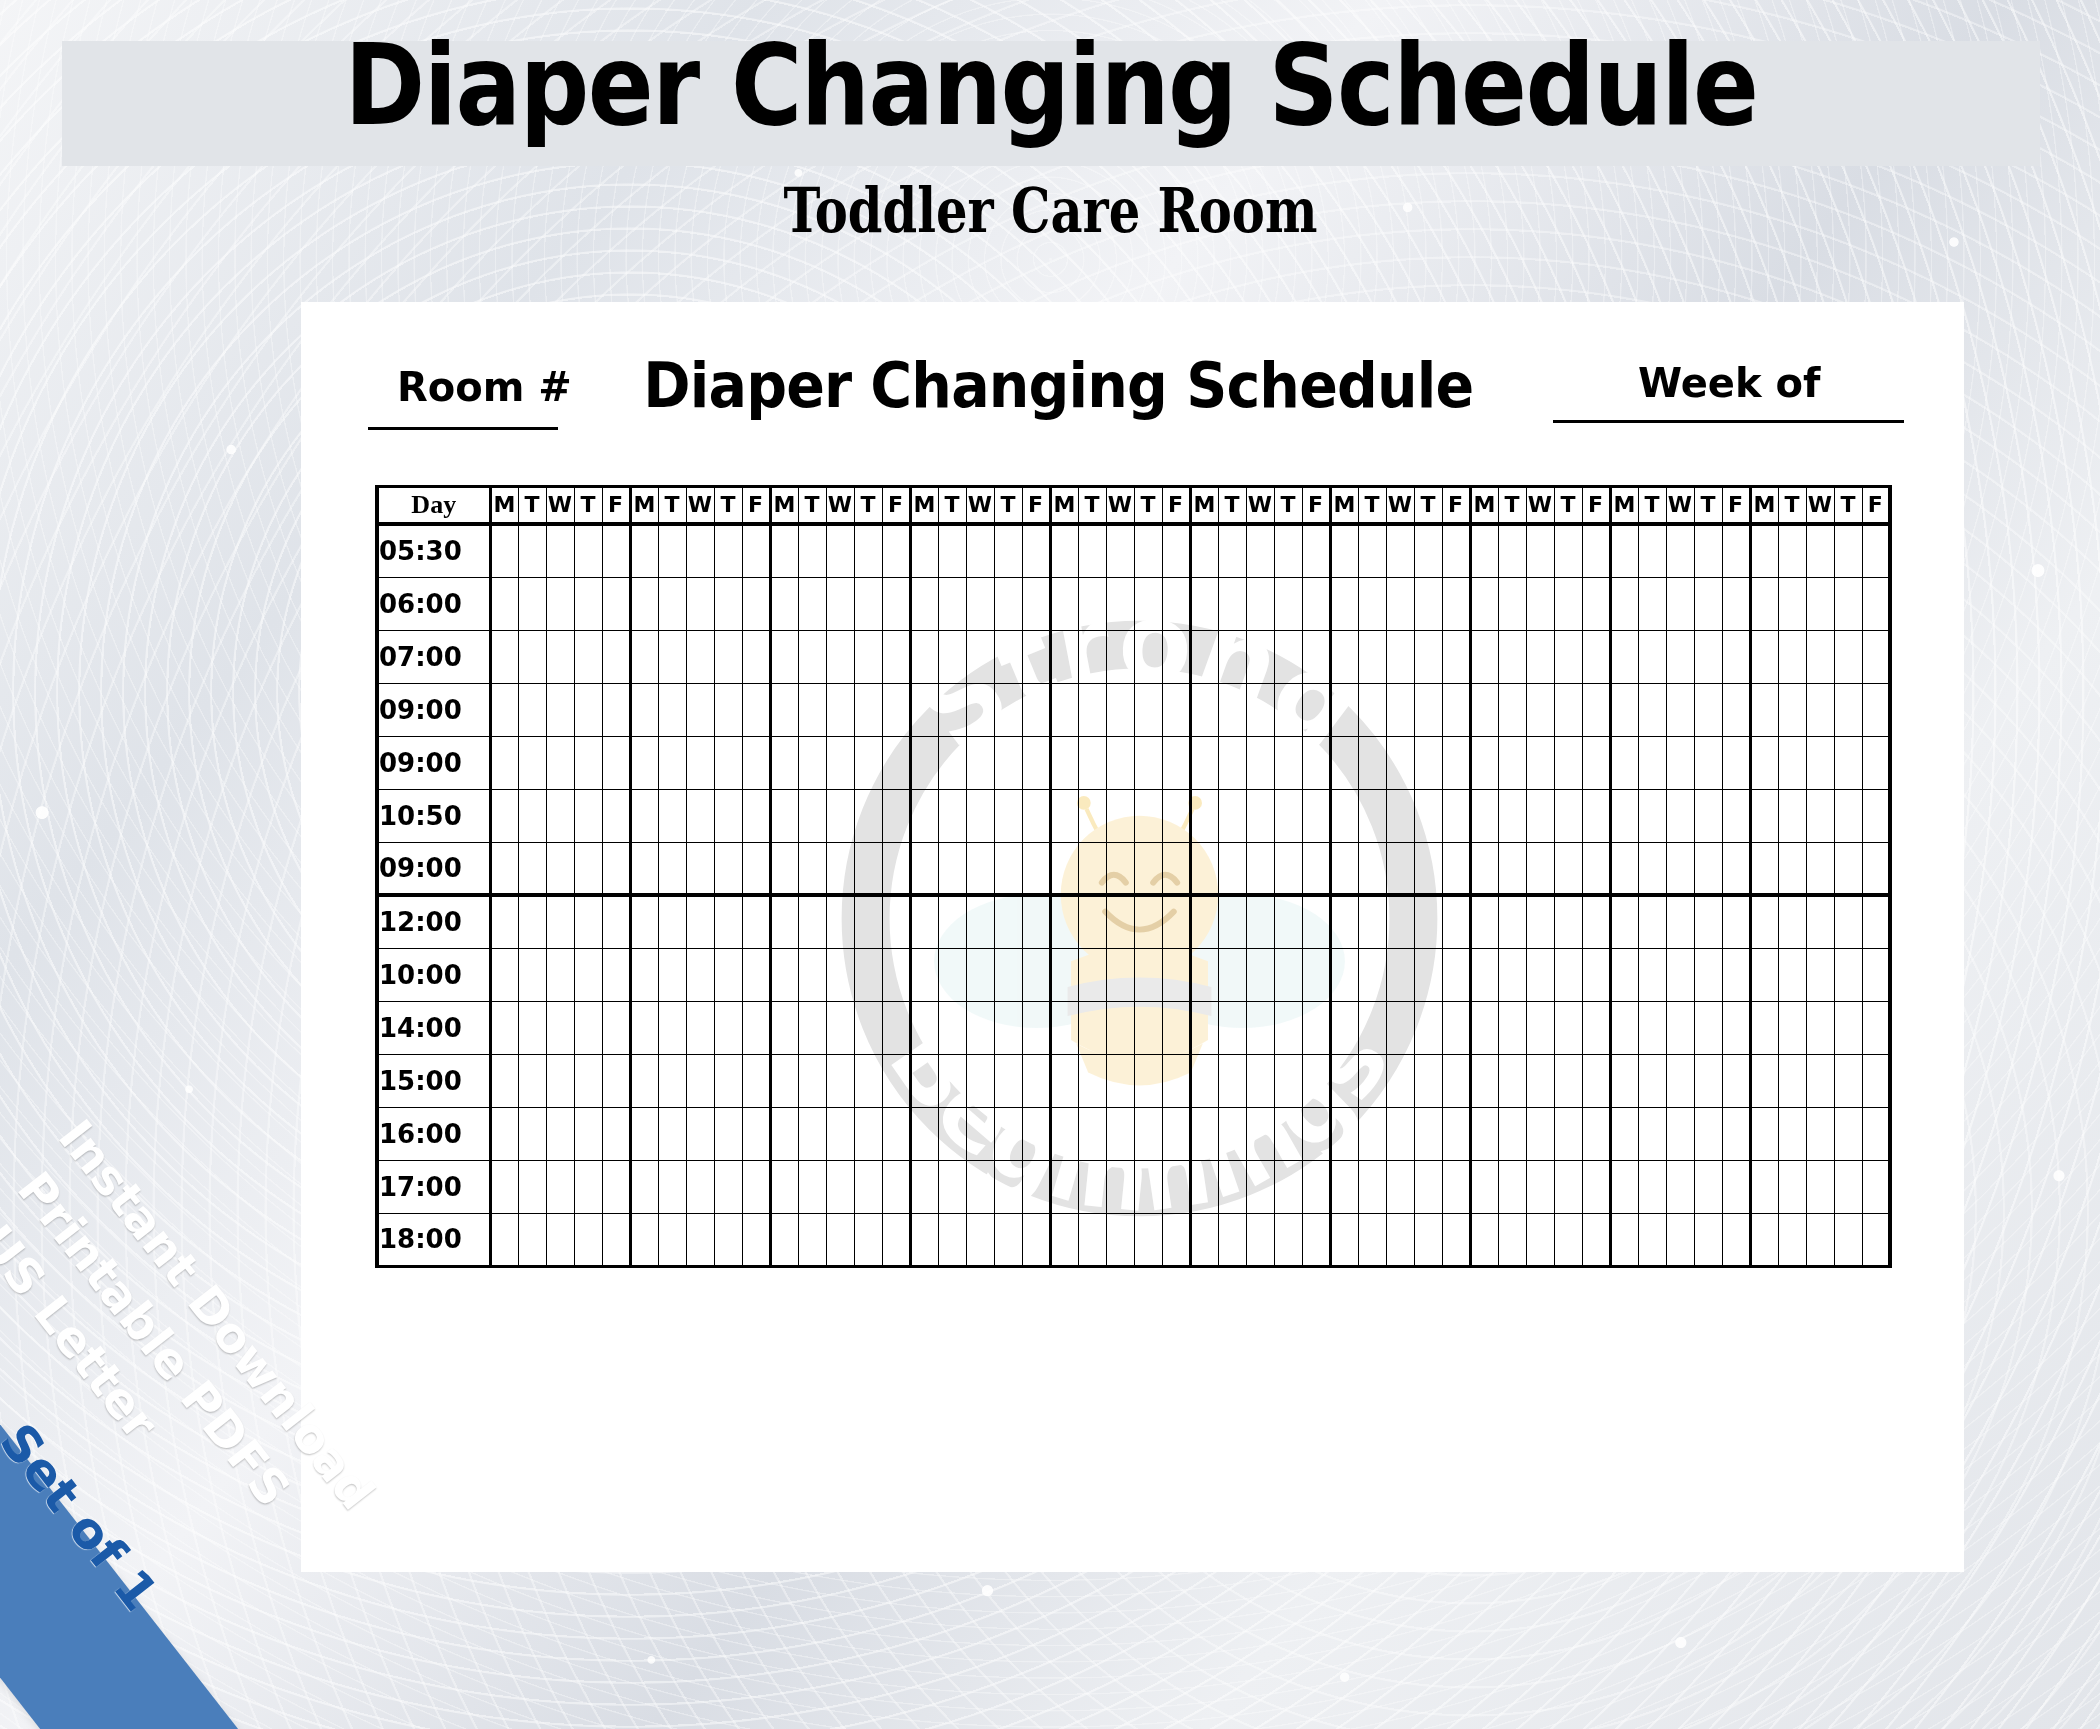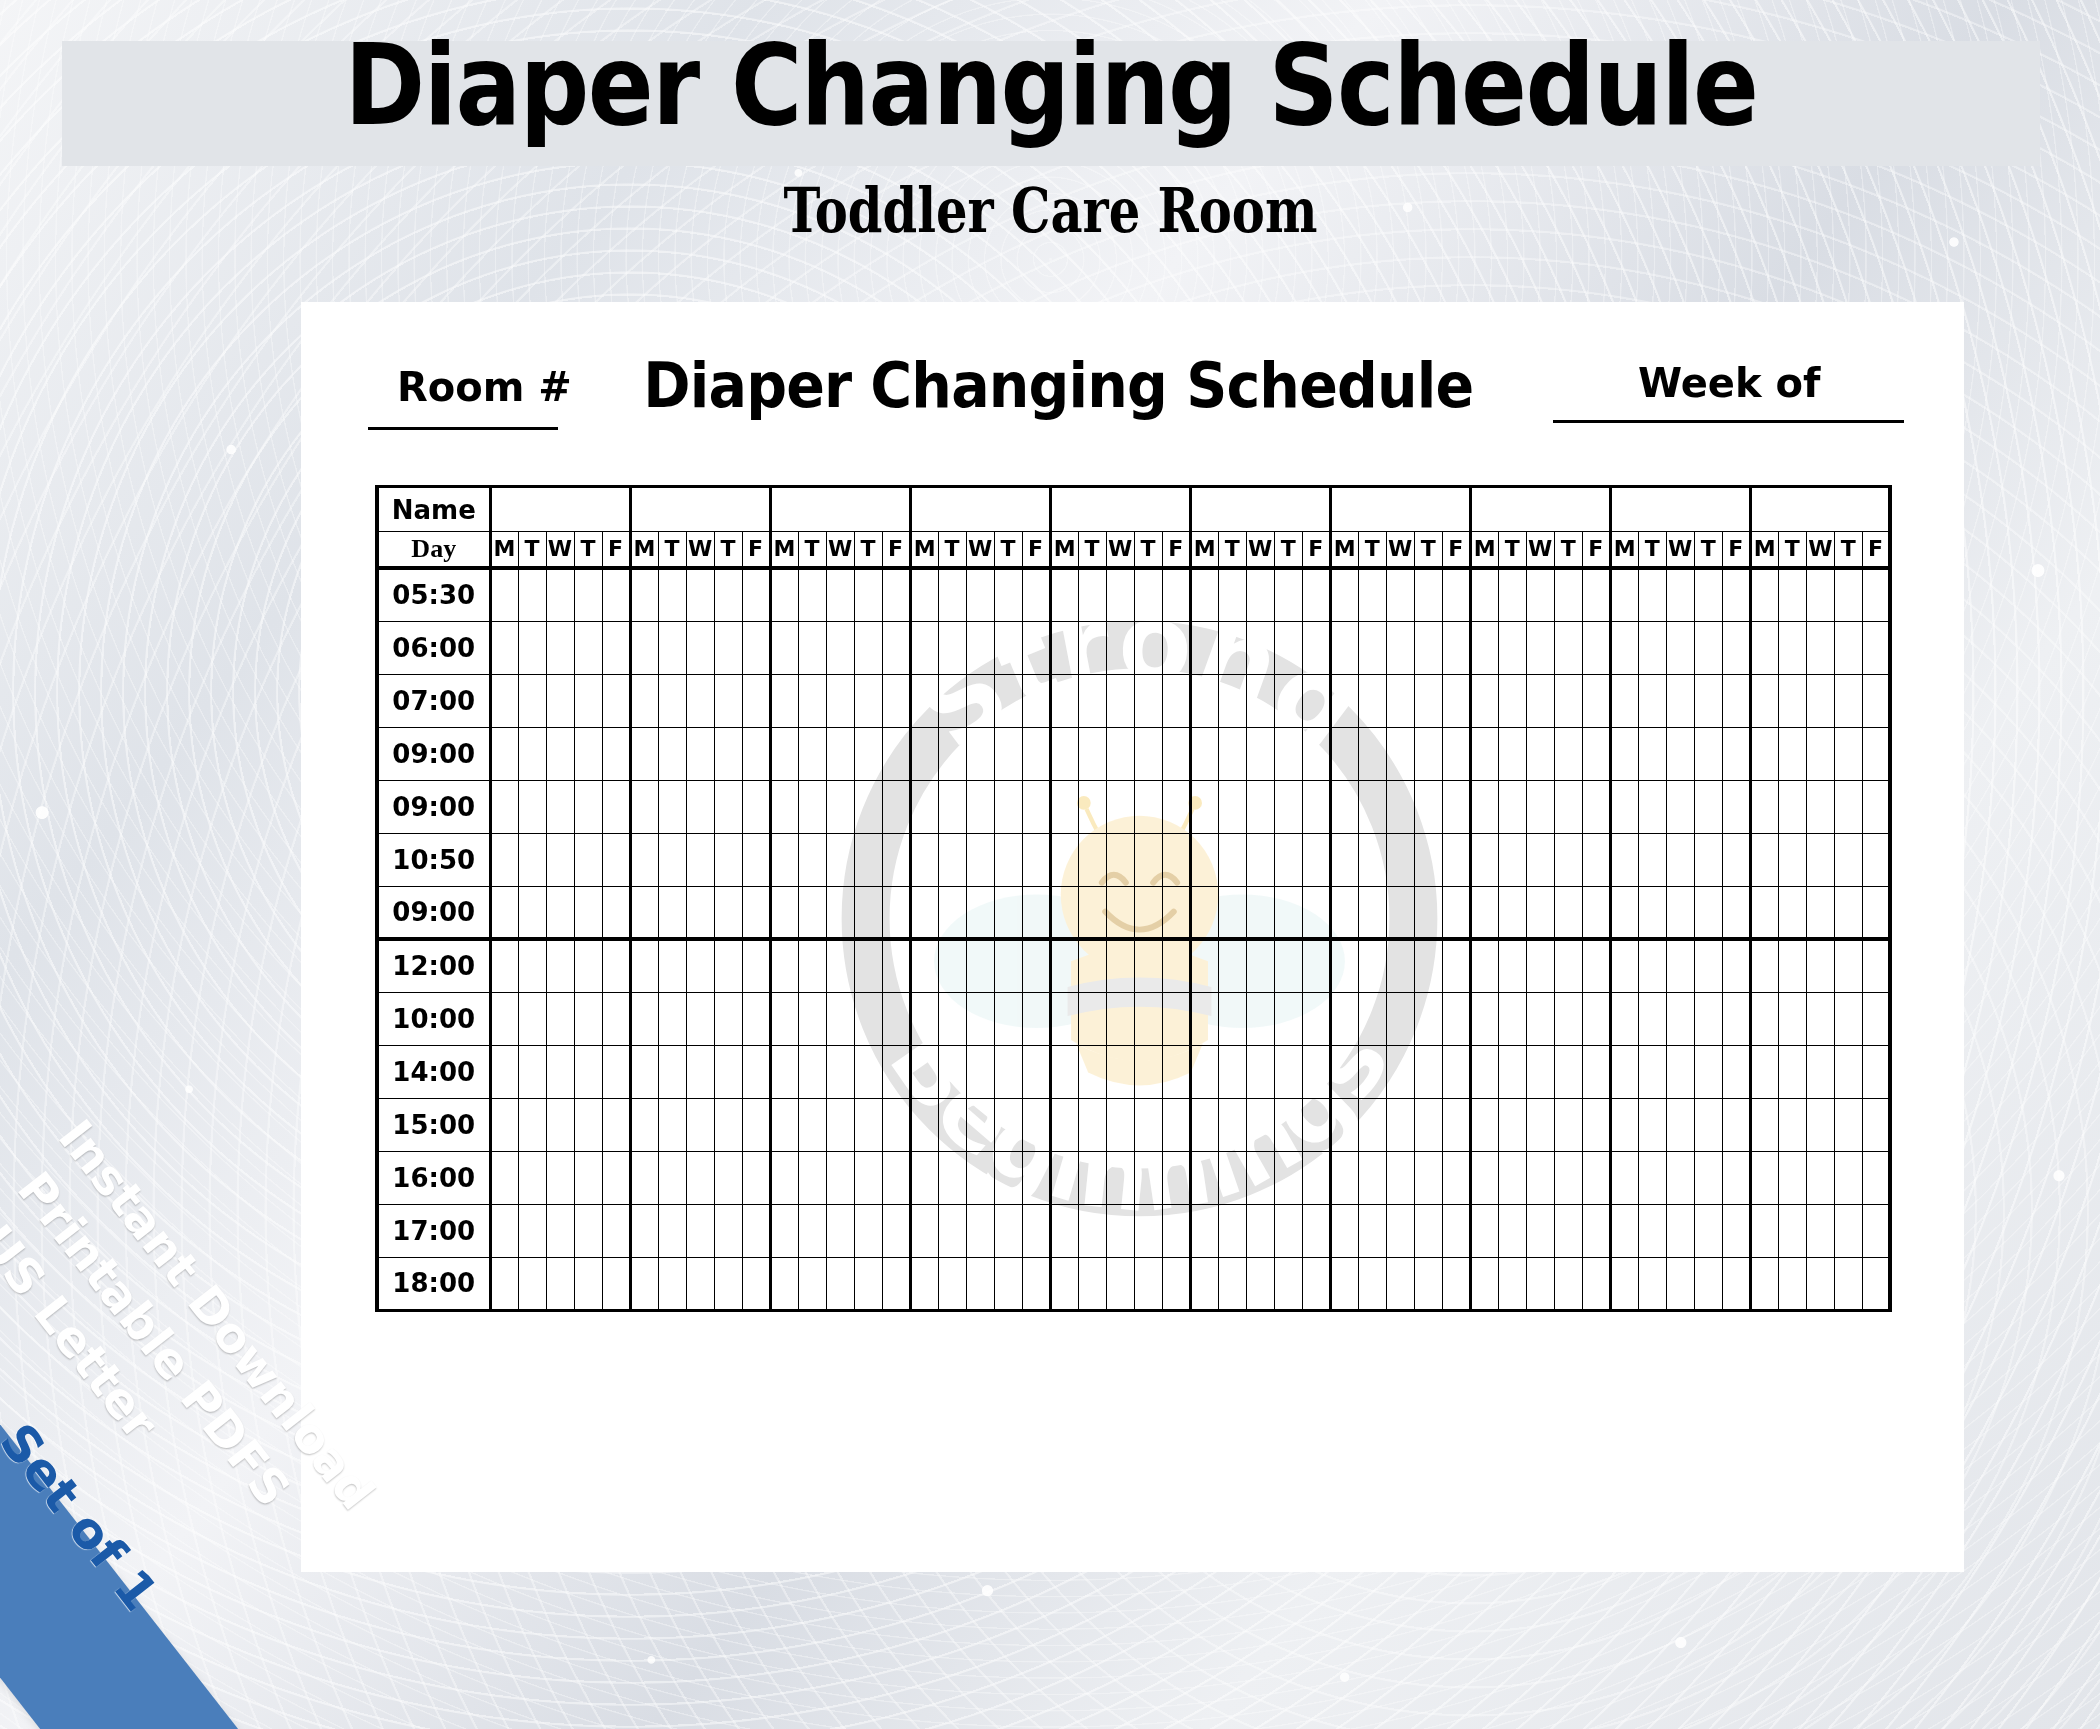--- a/index.html
+++ b/index.html
@@ -188,21 +188,20 @@
     color: #000;
     background: rgba(255,255,255,.92);
     border-left: 0.9px solid #000;
     border-right: 0.9px solid #000;
   }
   td.time-label {
     height: 53px;
     font-family: "DejaVu Sans", sans-serif;
     font-weight: bold;
     font-size: 26px;
-    text-align: center;
     color: #000;
     background: rgba(255,255,255,.92);
   }
   td.grid-cell {
     height: 53px;
     border-left: 0.9px solid #000;
     border-right: 0.9px solid #000;
     border-top: 0.9px solid #555;
     border-bottom: 0.9px solid #555;
   }
@@ -370,33 +369,20 @@
         <col class="day-cell">
         <col class="day-cell">
         <col class="day-cell">
         <col class="day-cell">
         <col class="day-cell">
         <col class="day-cell">
         <col class="day-cell">
         <col class="day-cell">
       </colgroup>
     <thead>
-      <tr id="name-row">
-        <th class="name-label outer-left">Name</th>
-      <td colspan="5" class="name-slot grp-start"></td>
-          <td colspan="5" class="name-slot grp-start"></td>
-          <td colspan="5" class="name-slot grp-start"></td>
-          <td colspan="5" class="name-slot grp-start"></td>
-          <td colspan="5" class="name-slot grp-start"></td>
-          <td colspan="5" class="name-slot grp-start"></td>
-          <td colspan="5" class="name-slot grp-start"></td>
-          <td colspan="5" class="name-slot grp-start"></td>
-          <td colspan="5" class="name-slot grp-start"></td>
-          <td colspan="5" class="name-slot grp-start outer-right"></td>
-        </tr>
       <tr id="day-row" class="thick-below">
         <th class="day-label outer-left">Day</th>
       <th class="dow grp-start">M</th>
           <th class="dow">T</th>
           <th class="dow">W</th>
           <th class="dow">T</th>
           <th class="dow">F</th>
           <th class="dow grp-start">M</th>
           <th class="dow">T</th>
           <th class="dow">W</th>

